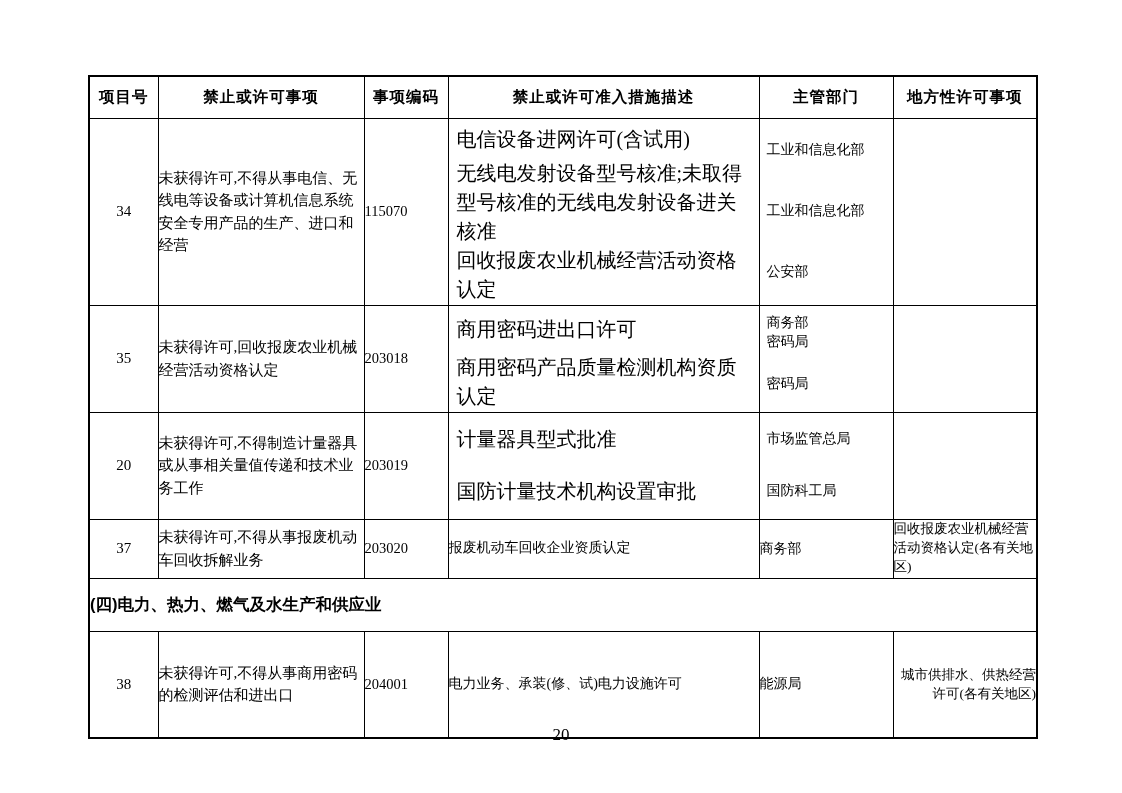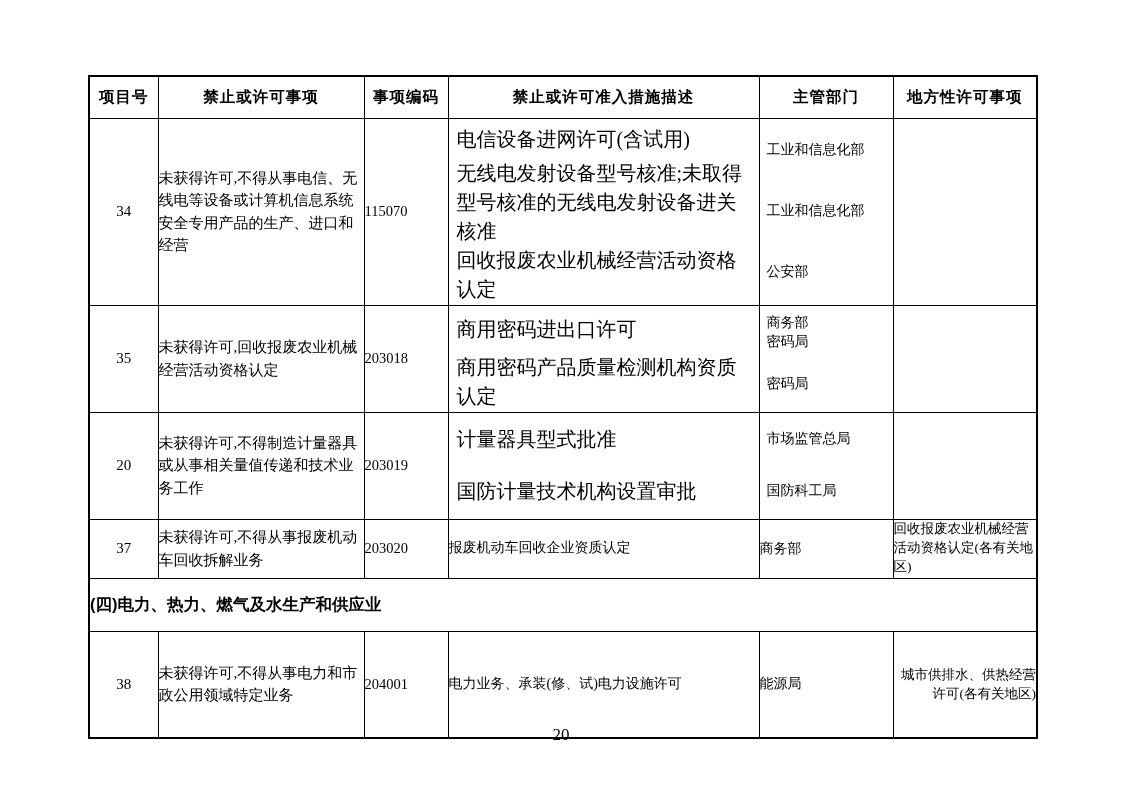--- a/index.html
+++ b/index.html
@@ -171,21 +171,21 @@
       <td class="dsingle">商务部</td>
       <td class="local-top">回收报废农业机械经营活动资格认定(各有关地区)</td>
     </tr>
 
     <tr class="r-sec">
       <td class="section" colspan="6">(四)电力、热力、燃气及水生产和供应业</td>
     </tr>
 
     <tr class="r-38">
       <td class="num">38</td>
-      <td class="item">未获得许可,不得从事电力和市政公用领域特定业务</td>
+      <td class="item">未获得许可,不得从事商用密码的检测评估和进出口</td>
       <td class="code">204001</td>
       <td class="msingle">电力业务、承装(修、试)电力设施许可</td>
       <td class="dsingle">能源局</td>
       <td class="local-mid">城市供排水、供热经营许可(各有关地区)</td>
     </tr>
   </tbody>
     </table>
 
   <div class="page-num">20</div>
 </div>

